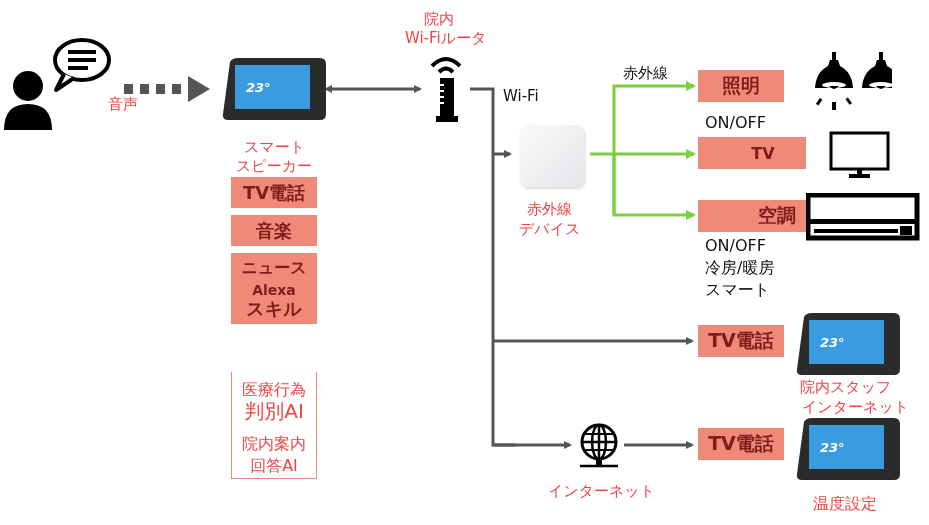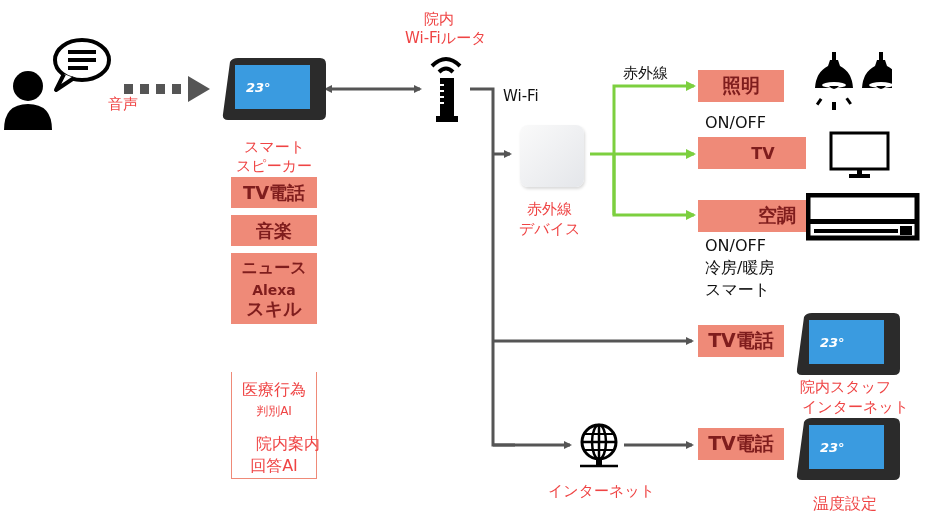--- a/index.html
+++ b/index.html
@@ -85,22 +85,22 @@
 </div>
 <div class="pill" style="left:231px;top:253px;width:86px;height:30px;font-size:16px;">
   <span>ニュース</span>
 </div>
 <div class="pill" style="left:231px;top:278px;width:86px;height:46px;flex-direction:column;">
   <span style="font-size:14px;line-height:16px;">Alexa</span>
   <span style="font-size:18px;line-height:22px;">スキル</span>
 </div>
 <div class="abs" style="left:231px;top:336px;width:84px;height:106px;border:1px solid #ef8a78;border-top:none;margin-top:36px;">
   <div class="lbl" style="left:0;width:84px;top:8px;font-size:16px;">医療行為</div>
-  <div class="lbl" style="left:0;width:84px;top:30px;font-size:12px;">判別AI</div>
-  <div class="lbl" style="left:14px;width:84px;top:62px;font-size:16px;">院内案内</div>
+  <div class="lbl" style="left:0;width:84px;top:30px;font-size:20px;">判別AI</div>
+  <div class="lbl" style="left:0;width:84px;top:62px;font-size:16px;">院内案内</div>
   <div class="lbl" style="left:0;width:84px;top:84px;font-size:16px;">回答AI</div>
 </div>
 
 <div class="lbl" style="left:424px;top:10px;">院内</div>
 <div class="lbl" style="left:405px;top:29px;">Wi-Fiルータ</div>
 <svg class="abs" style="left:428px;top:54px;" width="36" height="70">
   <path d="M4,12 Q18,-2 32,12" fill="none" stroke="#000" stroke-width="4"></path>
   <path d="M11,18 Q18,11 25,18" fill="none" stroke="#000" stroke-width="4"></path>
   <rect x="12" y="24" width="14" height="42" fill="#000"></rect>
   <rect x="8" y="62" width="22" height="6" fill="#000"></rect>

